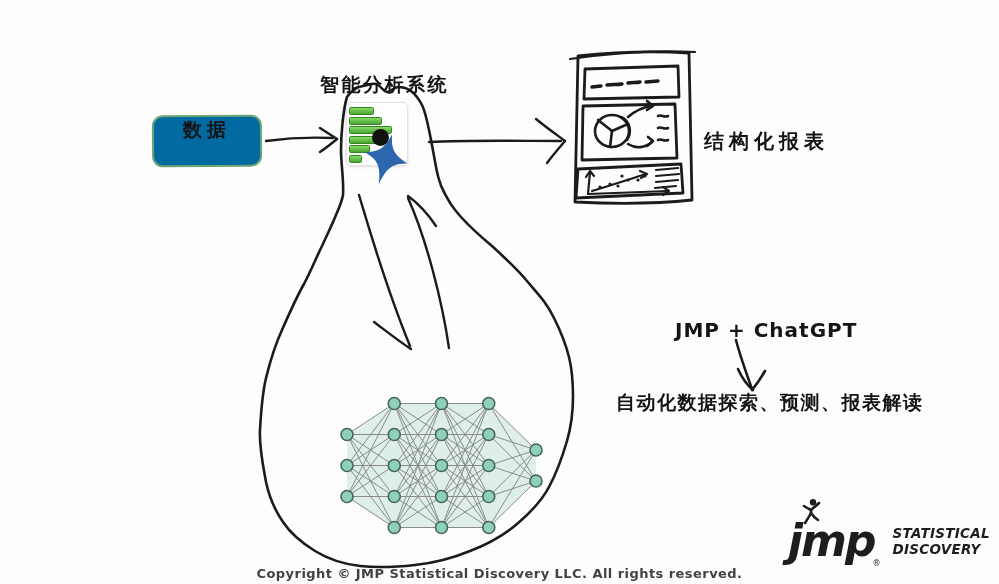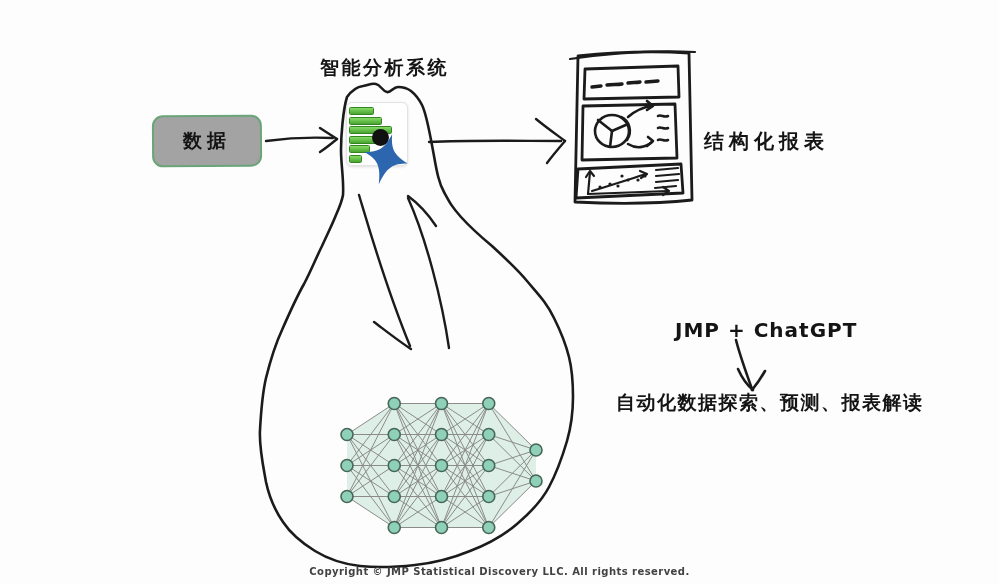--- a/index.html
+++ b/index.html
@@ -6,27 +6,27 @@
   .stage{
     position:relative;width:999px;height:584px;background:#fdfdfd;overflow:hidden;
     font-family:"DejaVu Sans","Liberation Sans",sans-serif;color:#141414;
   }
   .abs{position:absolute;}
   svg{display:block;}
 
   
   .input-box{
     left:152px;top:115px;width:106px;height:48px;
-    border:2.2px solid #6aa578;border-radius:11px;background:#a3a3a3;
-    display:flex;align-items:center;justify-content:center;
+    border:2.2px solid #6aa578;border-radius:11px;background:#0369a1;
+    display:flex;justify-content:center;
     font-size:19px;font-weight:700;letter-spacing:5px;transform:rotate(-.4deg);
   }
 
   .hand-label{font-weight:700;white-space:nowrap;}
-  .system-title{left:320px;top:55px;font-size:19px;letter-spacing:2.5px;}
+  .system-title{left:320px;top:72px;font-size:19px;letter-spacing:2.5px;}
   .report-label{left:704px;top:128px;font-size:20px;letter-spacing:5px;}
   .tech-label{left:675px;top:318px;font-size:20px;letter-spacing:1px;}
   .benefit-label{left:616px;top:390px;font-size:19px;letter-spacing:1.5px;}
 
   
   .app-icon{left:346px;top:102px;width:72px;height:90px;}
   .app-icon .bg{position:absolute;left:0;top:0;width:60px;height:62px;background:#fff;
     border:1px solid #e3e3e3;border-radius:6px;box-shadow:0 1px 3px rgba(0,0,0,.12);}
   .app-icon .bar{position:absolute;left:3px;height:8px;border-radius:1.5px;
     background:linear-gradient(180deg,#86da66,#49a530);border:1px solid #33861f;box-sizing:border-box;}
@@ -34,21 +34,21 @@
 
   
   .brand{left:788px;top:509px;display:flex;align-items:center;gap:10px;color:#1d1d1d;}
   .brand .jmp-wrap{position:relative;padding-top:10px;}
   .brand .jmp-text{font-size:44px;font-weight:900;font-style:italic;letter-spacing:-2px;line-height:1;}
   .brand .rmark{font-size:8px;position:relative;top:10px;left:-2px;}
   .brand .tagline{font-size:13.5px;font-style:italic;font-weight:800;line-height:1.2;letter-spacing:.3px;margin-top:10px;}
   .brand .person{position:absolute;left:12px;top:-10px;}
 
   .copyright{left:0;top:566px;width:999px;text-align:center;
-    font-size:10px;font-weight:600;letter-spacing:.45px;color:#424242;}
+    font-size:13px;font-weight:600;letter-spacing:.45px;color:#424242;}
 </style>
 </head>
 <body>
 
 <div class="stage">
 
   <svg class="abs" width="999" height="584" viewBox="0 0 999 584" style="left:0;top:0;">
     <g fill="none" stroke="#1b1b1b" stroke-linecap="round" stroke-linejoin="round">
 
       <g>
@@ -256,15 +256,34 @@
   </div>
 
   <div class="abs input-box">
     <span>数据</span>
   </div>
   <div class="abs hand-label system-title">智能分析系统</div>
   <div class="abs hand-label report-label">结构化报表</div>
   <div class="abs hand-label tech-label">JMP + ChatGPT</div>
   <div class="abs hand-label benefit-label">自动化数据探索、预测、报表解读</div>
 
+  <div class="abs brand">
+    <div class="jmp-wrap">
+      <svg class="person" width="24" height="26" viewBox="0 0 24 26">
+        <g stroke="#1d1d1d" stroke-width="2.6" stroke-linecap="round" fill="none">
+          <path d="M4,7 C7,9 9,10 11,11"></path>
+          <path d="M19,4 C16,7 13,9 11,11"></path>
+          <path d="M11,11 L11,14"></path>
+          <path d="M11,14 C9,18 7,21 5,24"></path>
+          <path d="M11,14 C13,17 15,19 18,21"></path>
+        </g>
+        <circle cx="13" cy="3.2" r="3.2" fill="#1d1d1d"></circle>
+      </svg>
+      <span class="jmp-text">jmp</span><span class="rmark">®</span>
+    </div>
+    <div class="tagline">
+      <div>STATISTICAL</div>
+      <div>DISCOVERY</div>
+    </div>
+  </div>
 
   <div class="abs copyright">Copyright © JMP Statistical Discovery LLC. All rights reserved.</div>
 </div>
 
 </body></html>

